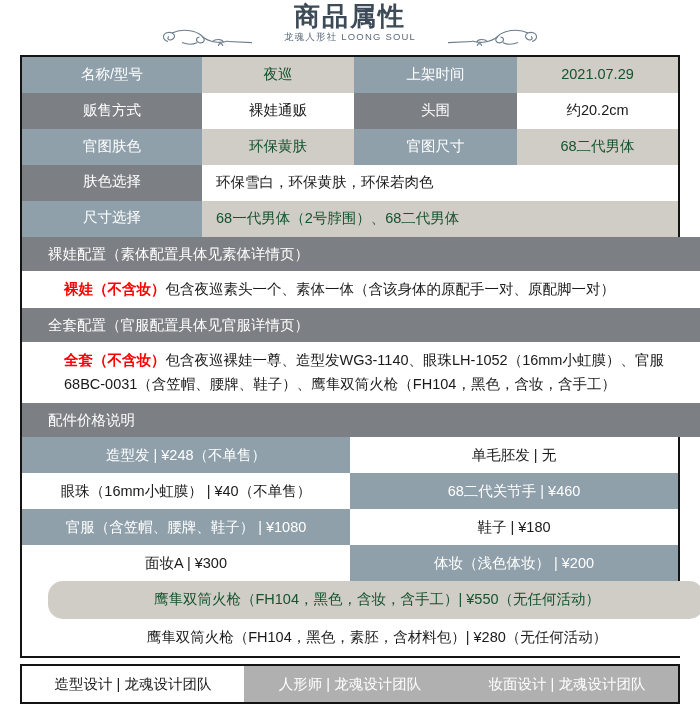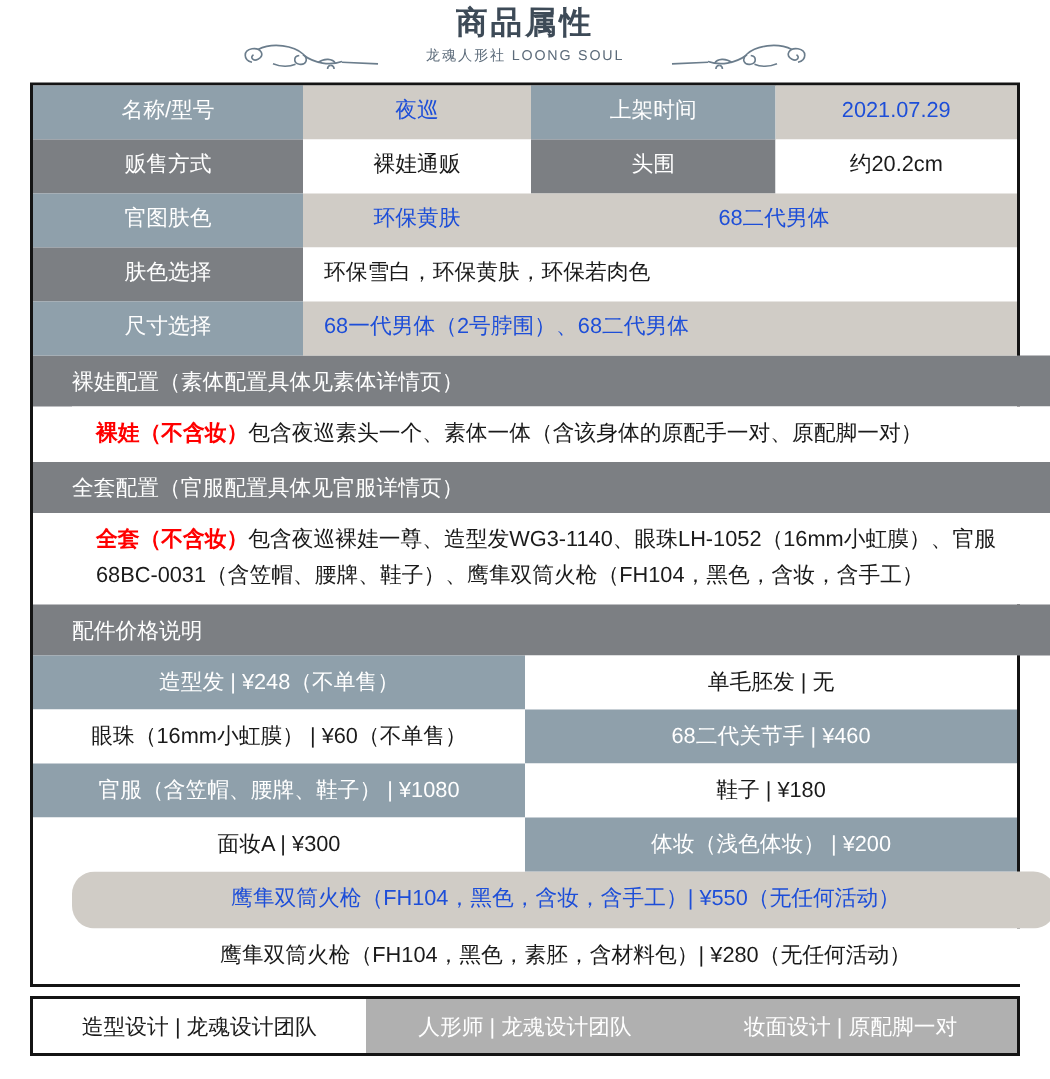--- a/index.html
+++ b/index.html
@@ -19,21 +19,21 @@
     height: 55px;
     position: relative;
     display: flex;
     flex-direction: column;
     align-items: center;
     justify-content: flex-start;
     padding-top: 4px;
     box-sizing: border-box;
   }
   .header-title {
-    font-size: 21px;
+    font-size: 26px;
     font-weight: bold;
     color: #3d4a57;
     letter-spacing: 2px;
     line-height: 24px;
   }
   .header-sub-wrap {
     display: flex;
     align-items: center;
     gap: 6px;
     margin-top: 1px;
@@ -71,31 +71,31 @@
     line-height: 1.45;
     padding: 0 8px;
     min-height: 36px;
   }
   .center { justify-content: center; text-align: center; }
   .left   { justify-content: flex-start; text-align: left; padding-left: 14px; }
 
   
   .c-blue  { background: #8fa0ab; color: #ffffff; }
   .c-gray  { background: #7c7f83; color: #ffffff; }
-  .c-beige { background: #d0ccc6; color: #1d4ed8; }
+  .c-beige { background: #d0ccc6; color: #14532d; }
   .c-white { background: #ffffff; color: #1a1a1a; }
 
   
   .w-label { width: 180px; flex: 0 0 180px; }
   .w-val   { width: 152px; flex: 0 0 152px; }
   .w-lab2  { width: 163px; flex: 0 0 163px; }
   .w-val2  { flex: 1 1 auto; }
 
   
-  .w-labelwide { width: 180px; flex: 0 0 180px; }
+  .w-labelwide { width: 180px; flex: 0 0 180px; font-family: Liberation Mono, monospace; }
   .w-rest      { flex: 1 1 auto; }
 
   
   .band {
     width: 100%;
     padding: 0 0 0 26px;
     min-height: 34px;
     display: flex;
     align-items: center;
     font-size: 14.5px;
@@ -185,20 +185,21 @@
   <div class="row">
     <div class="cell center c-gray  w-label">贩售方式</div>
     <div class="cell center c-white w-val">裸娃通贩</div>
     <div class="cell center c-gray  w-lab2">头围</div>
     <div class="cell center c-white w-val2">约20.2cm</div>
   </div>
 
   <div class="row">
     <div class="cell center c-blue  w-label">官图肤色</div>
     <div class="cell center c-beige w-val">环保黄肤</div>
+    <div class="cell center c-blue  w-lab2">官图尺寸</div>
     <div class="cell center c-beige w-val2">68二代男体</div>
   </div>
 
   <div class="row">
     <div class="cell center c-gray  w-labelwide">肤色选择</div>
     <div class="cell left  c-white w-rest">环保雪白，环保黄肤，环保若肉色</div>
   </div>
 
   <div class="row">
     <div class="cell center c-blue  w-labelwide">尺寸选择</div>
@@ -218,21 +219,21 @@
   </div>
 
   <div class="band c-gray">配件价格说明</div>
 
   <div class="row">
     <div class="cell center c-blue  half">造型发 | ¥248（不单售）</div>
     <div class="cell center c-white half">单毛胚发 | 无</div>
   </div>
 
   <div class="row">
-    <div class="cell center c-white half">眼珠（16mm小虹膜） | ¥60（不单售）</div>
+    <div class="cell center c-white half">眼珠（16mm小虹膜） | ¥40（不单售）</div>
     <div class="cell center c-blue  half">68二代关节手 | ¥460</div>
   </div>
 
   <div class="row">
     <div class="cell center c-blue  half">官服（含笠帽、腰牌、鞋子） | ¥1080</div>
     <div class="cell center c-white half">鞋子 | ¥180</div>
   </div>
 
   <div class="row">
     <div class="cell center c-white half">面妆A | ¥300</div>
@@ -240,14 +241,14 @@
   </div>
 
   <div class="fullrow center c-beige">鹰隼双筒火枪（FH104，黑色，含妆，含手工）| ¥550（无任何活动）</div>
   <div class="fullrow center c-white">鹰隼双筒火枪（FH104，黑色，素胚，含材料包）| ¥280（无任何活动）</div>
 
 </div>
 
 <div class="footer-wrap">
   <div class="footer-cell f-2">造型设计 | 龙魂设计团队</div>
   <div class="footer-cell f-1">人形师 | 龙魂设计团队</div>
-  <div class="footer-cell f-3">妆面设计 | 原配脚一对</div>
+  <div class="footer-cell f-3">妆面设计 | 龙魂设计团队</div>
 </div>
 
 </body></html>

